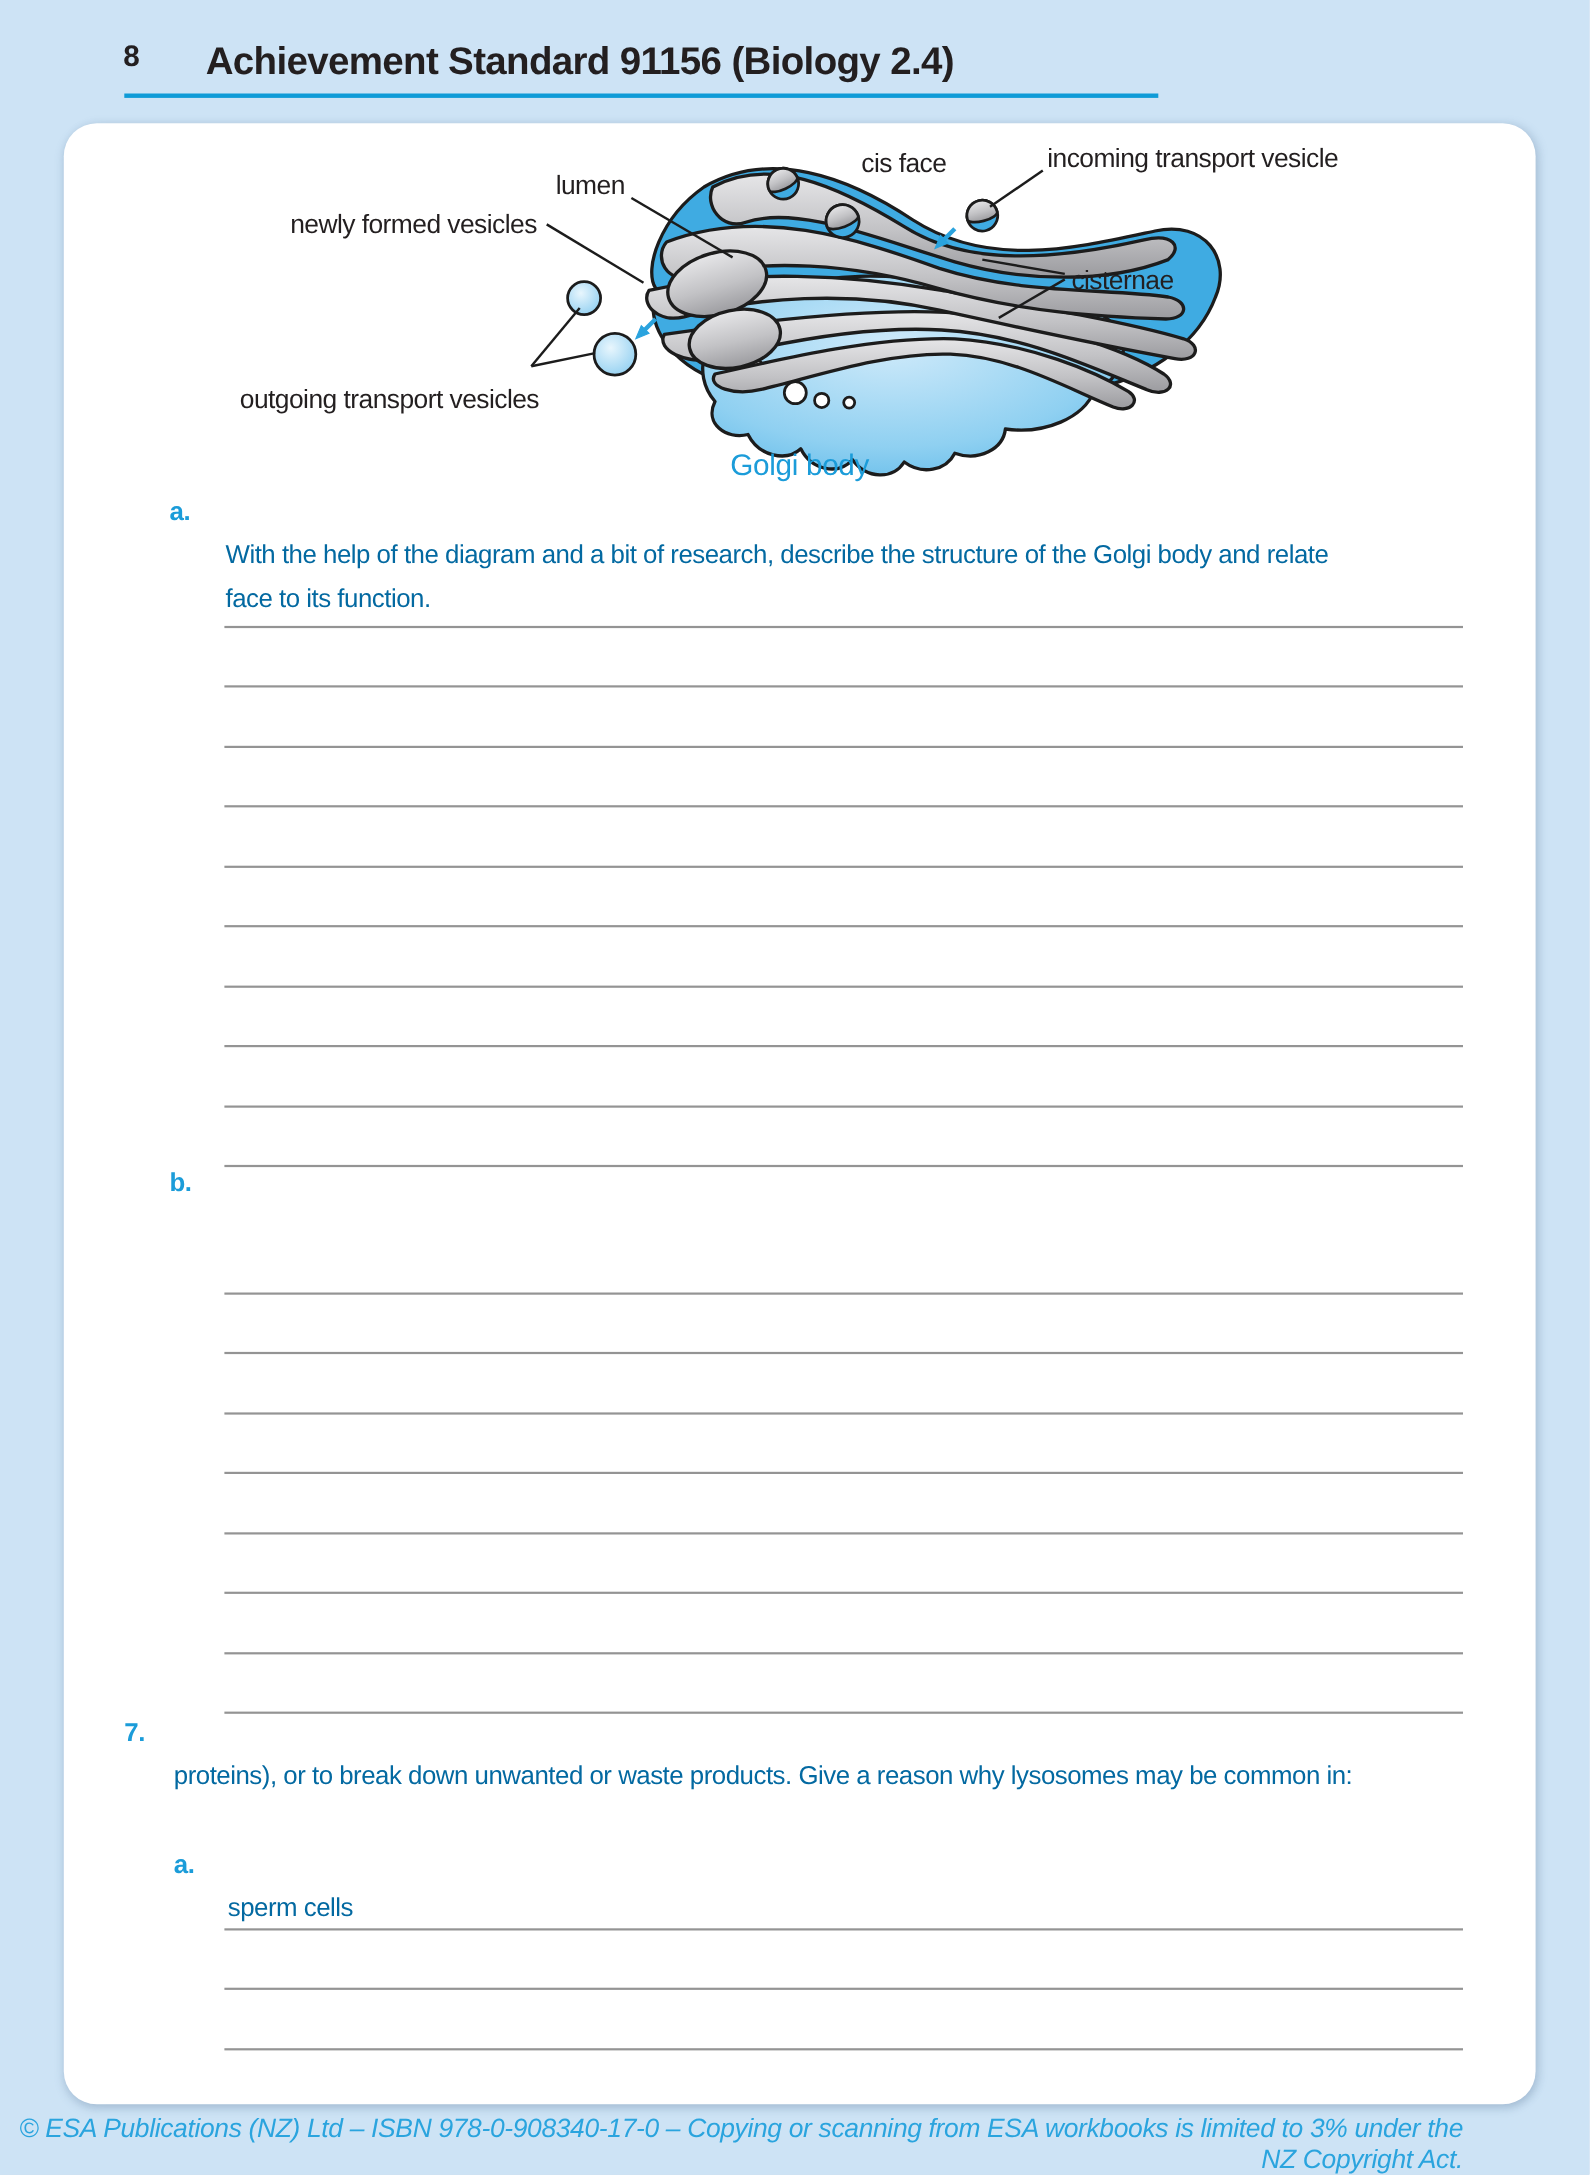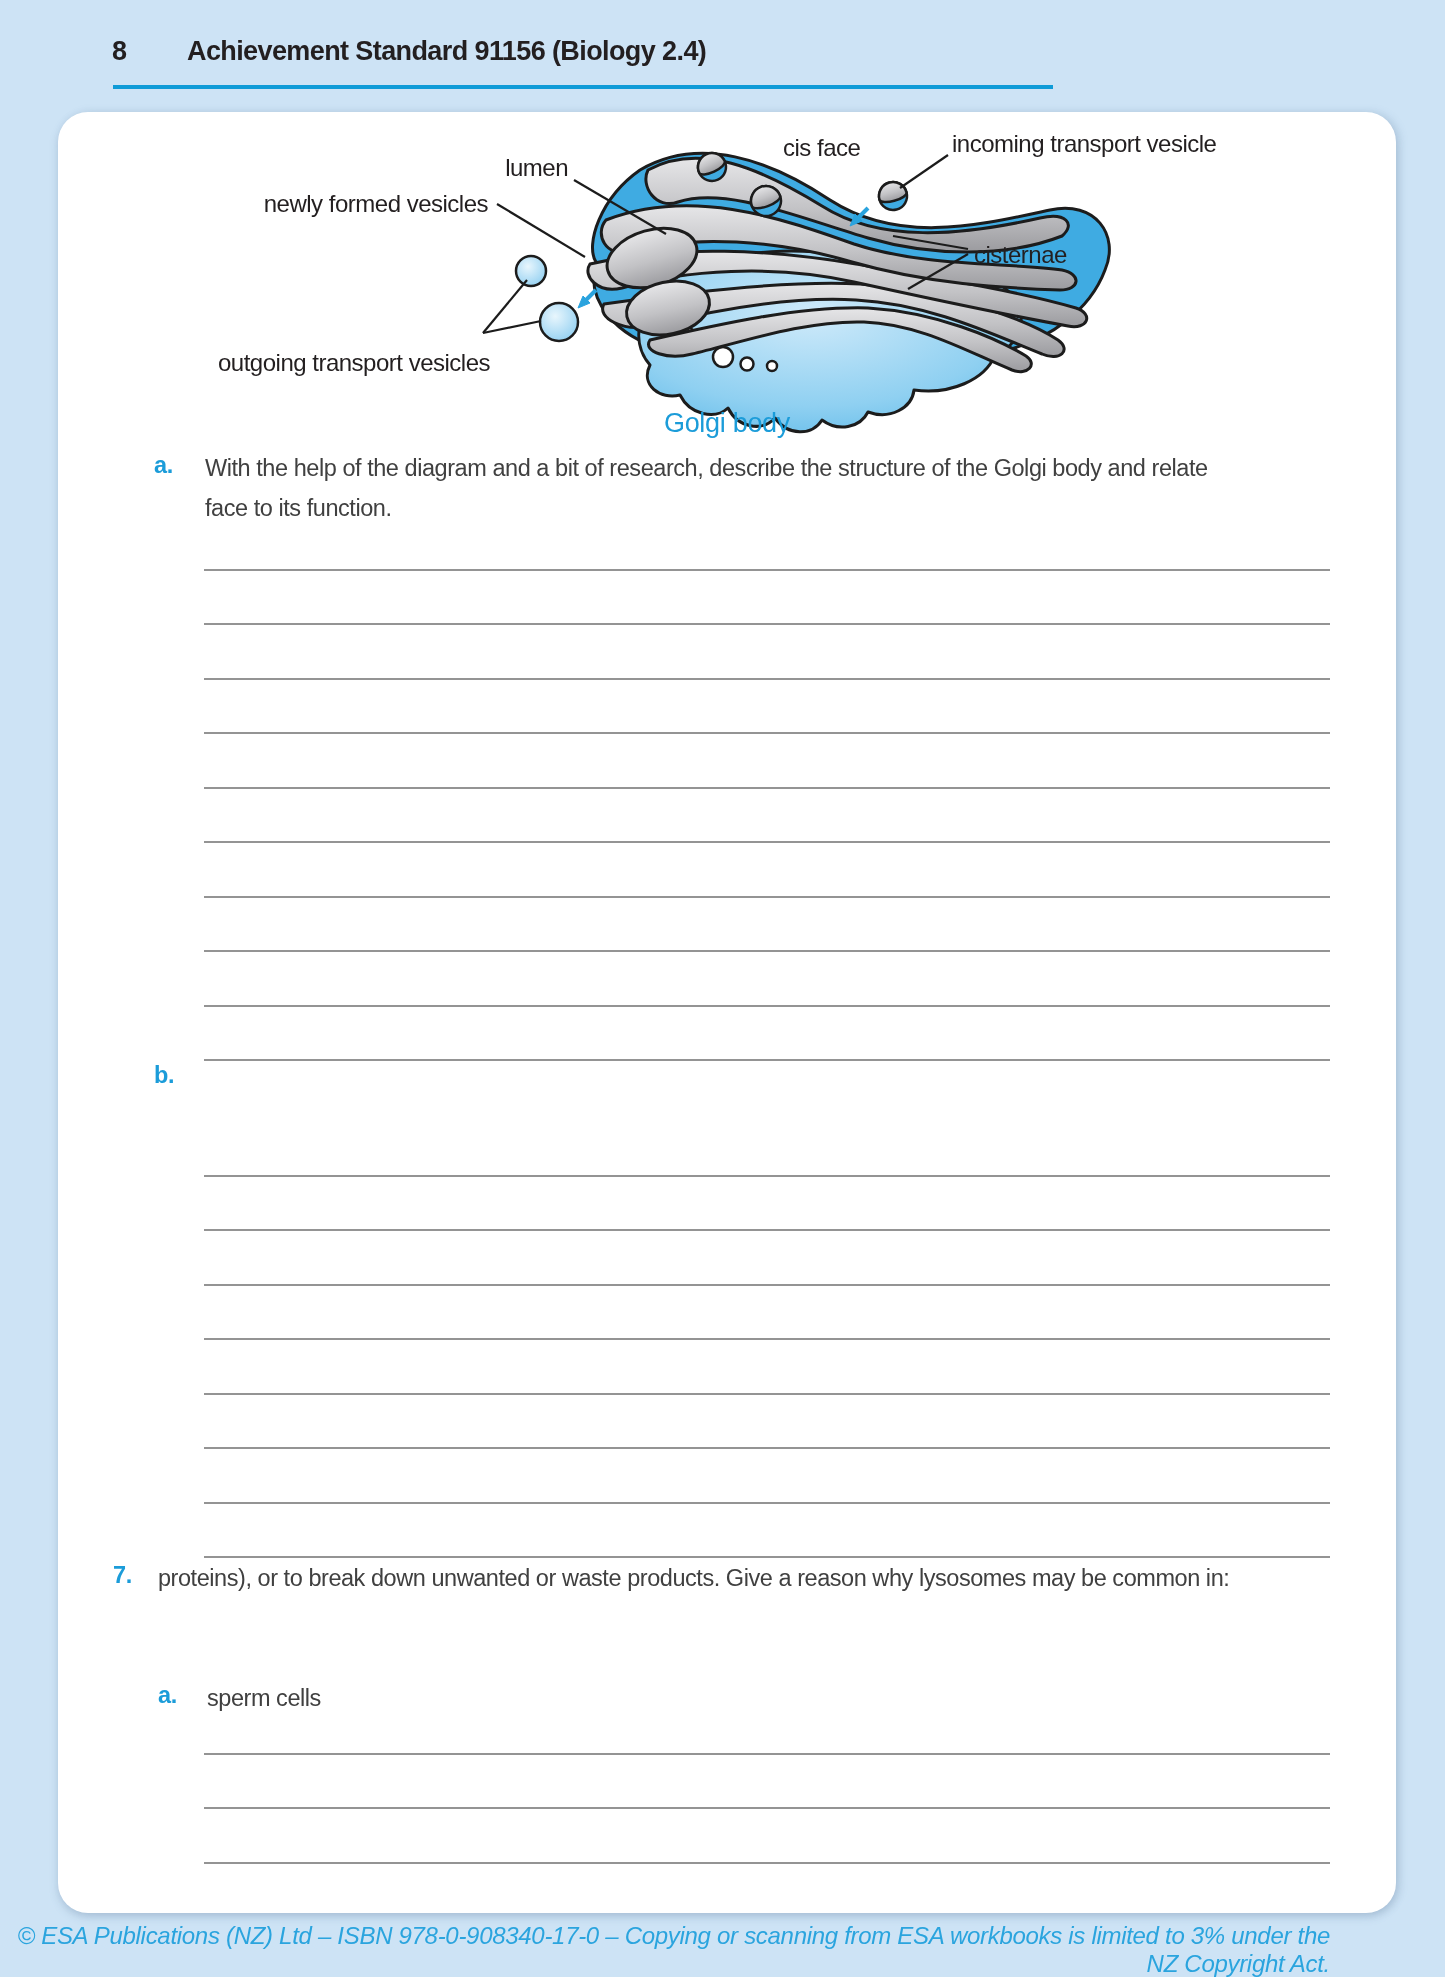--- a/index.html
+++ b/index.html
@@ -4,32 +4,32 @@
 <style>
   html,body{margin:0;padding:0;}
   body{background:#b9d4ec;}
   .page{
     position:relative; width:1445px; height:1977px; overflow:hidden;
     background:#cde3f5;
     font-family:"Liberation Sans", sans-serif;
     color:#231f20;
   }
   .hdr-num{position:absolute; left:112px; top:36px; font-size:27px; font-weight:bold; letter-spacing:-0.5px;}
-  .hdr-title{position:absolute; left:187px; top:36px; font-size:27px; font-weight:bold; letter-spacing:-0.6px;}
+  .hdr-title{position:absolute; left:187px; top:36px; font-size:35px; font-weight:bold; letter-spacing:-0.6px;}
   .hdr-rule{position:absolute; left:113px; top:85px; width:940px; height:4px; background:#0f9bd7;}
   .card{
     position:absolute; left:58px; top:112px; width:1338px; height:1801px;
     background:#ffffff; border-radius:30px;
     box-shadow:0 4px 8px rgba(100,130,160,0.28), 4px 0 8px rgba(100,130,160,0.18);
   }
   .diagram-svg{position:absolute; left:0; top:0; width:1445px; height:470px;}
   svg text{font-family:"Liberation Sans", sans-serif; font-size:24px; fill:#231f20; letter-spacing:-0.5px;}
   svg text.caption{font-size:27px; fill:#1b9cd9; letter-spacing:-0.3px;}
   .q-label{position:absolute; font-size:23.5px; font-weight:bold; color:#1b9cd9; letter-spacing:-0.3px;}
-  .q-text{position:absolute; font-size:23.5px; line-height:40px; letter-spacing:-0.45px; color:#404040;}
+  .q-text{position:absolute; font-size:23.5px; line-height:40px; letter-spacing:-0.45px; color:#0369a1;margin-top:36px;}
   .q-text div{white-space:nowrap;}
   .answer-lines{position:absolute;}
   .ans-line{height:52.5px; border-bottom:2px solid #999; border-bottom-color:#949494;}
   .footer{
     position:absolute; left:0; top:1922px; width:1330px; text-align:right;
     font-size:24px; font-style:italic; color:#2aa4de; letter-spacing:-0.3px;
   }
 </style>
 </head>
 <body>

